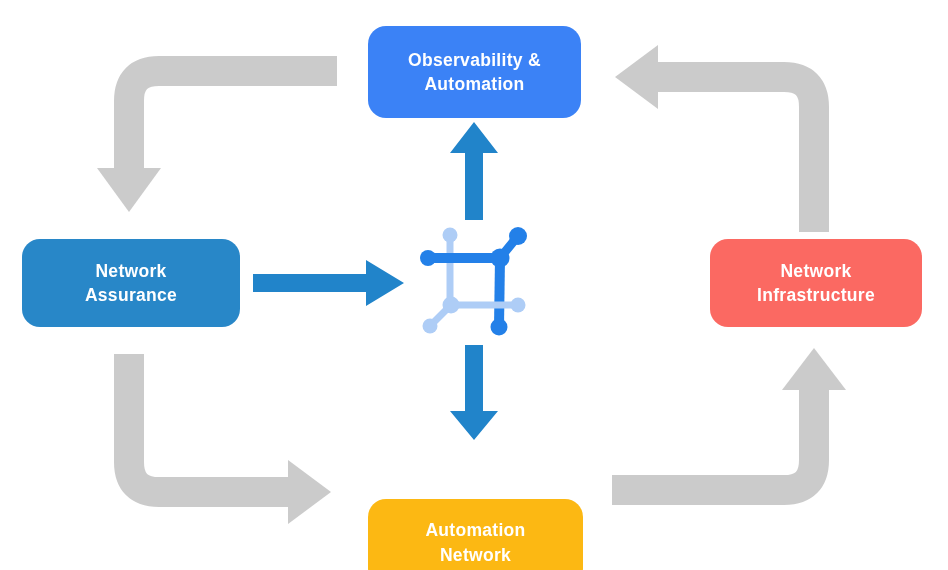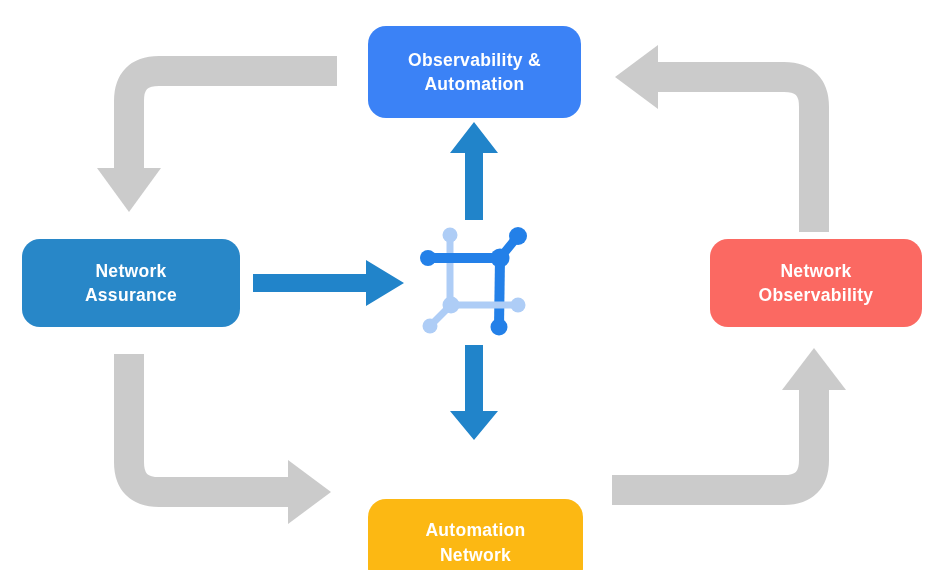--- a/index.html
+++ b/index.html
@@ -79,21 +79,21 @@
     <span>Automation</span>
   </div>
 
   <div class="node node-operations">
     <span>Network</span>
     <span>Assurance</span>
   </div>
 
   <div class="node node-infrastructure">
     <span>Network</span>
-    <span>Observability</span>
+    <span>Infrastructure</span>
   </div>
 
   <div class="node node-automation">
     <span>Automation</span>
     <span>Network</span>
   </div>
 
   <svg class="center-icon icon-layer" style="left:415px; top:220px;" width="120" height="120" viewBox="0 0 120 120">
 
     <g fill="#AECDF6" stroke="#AECDF6">

